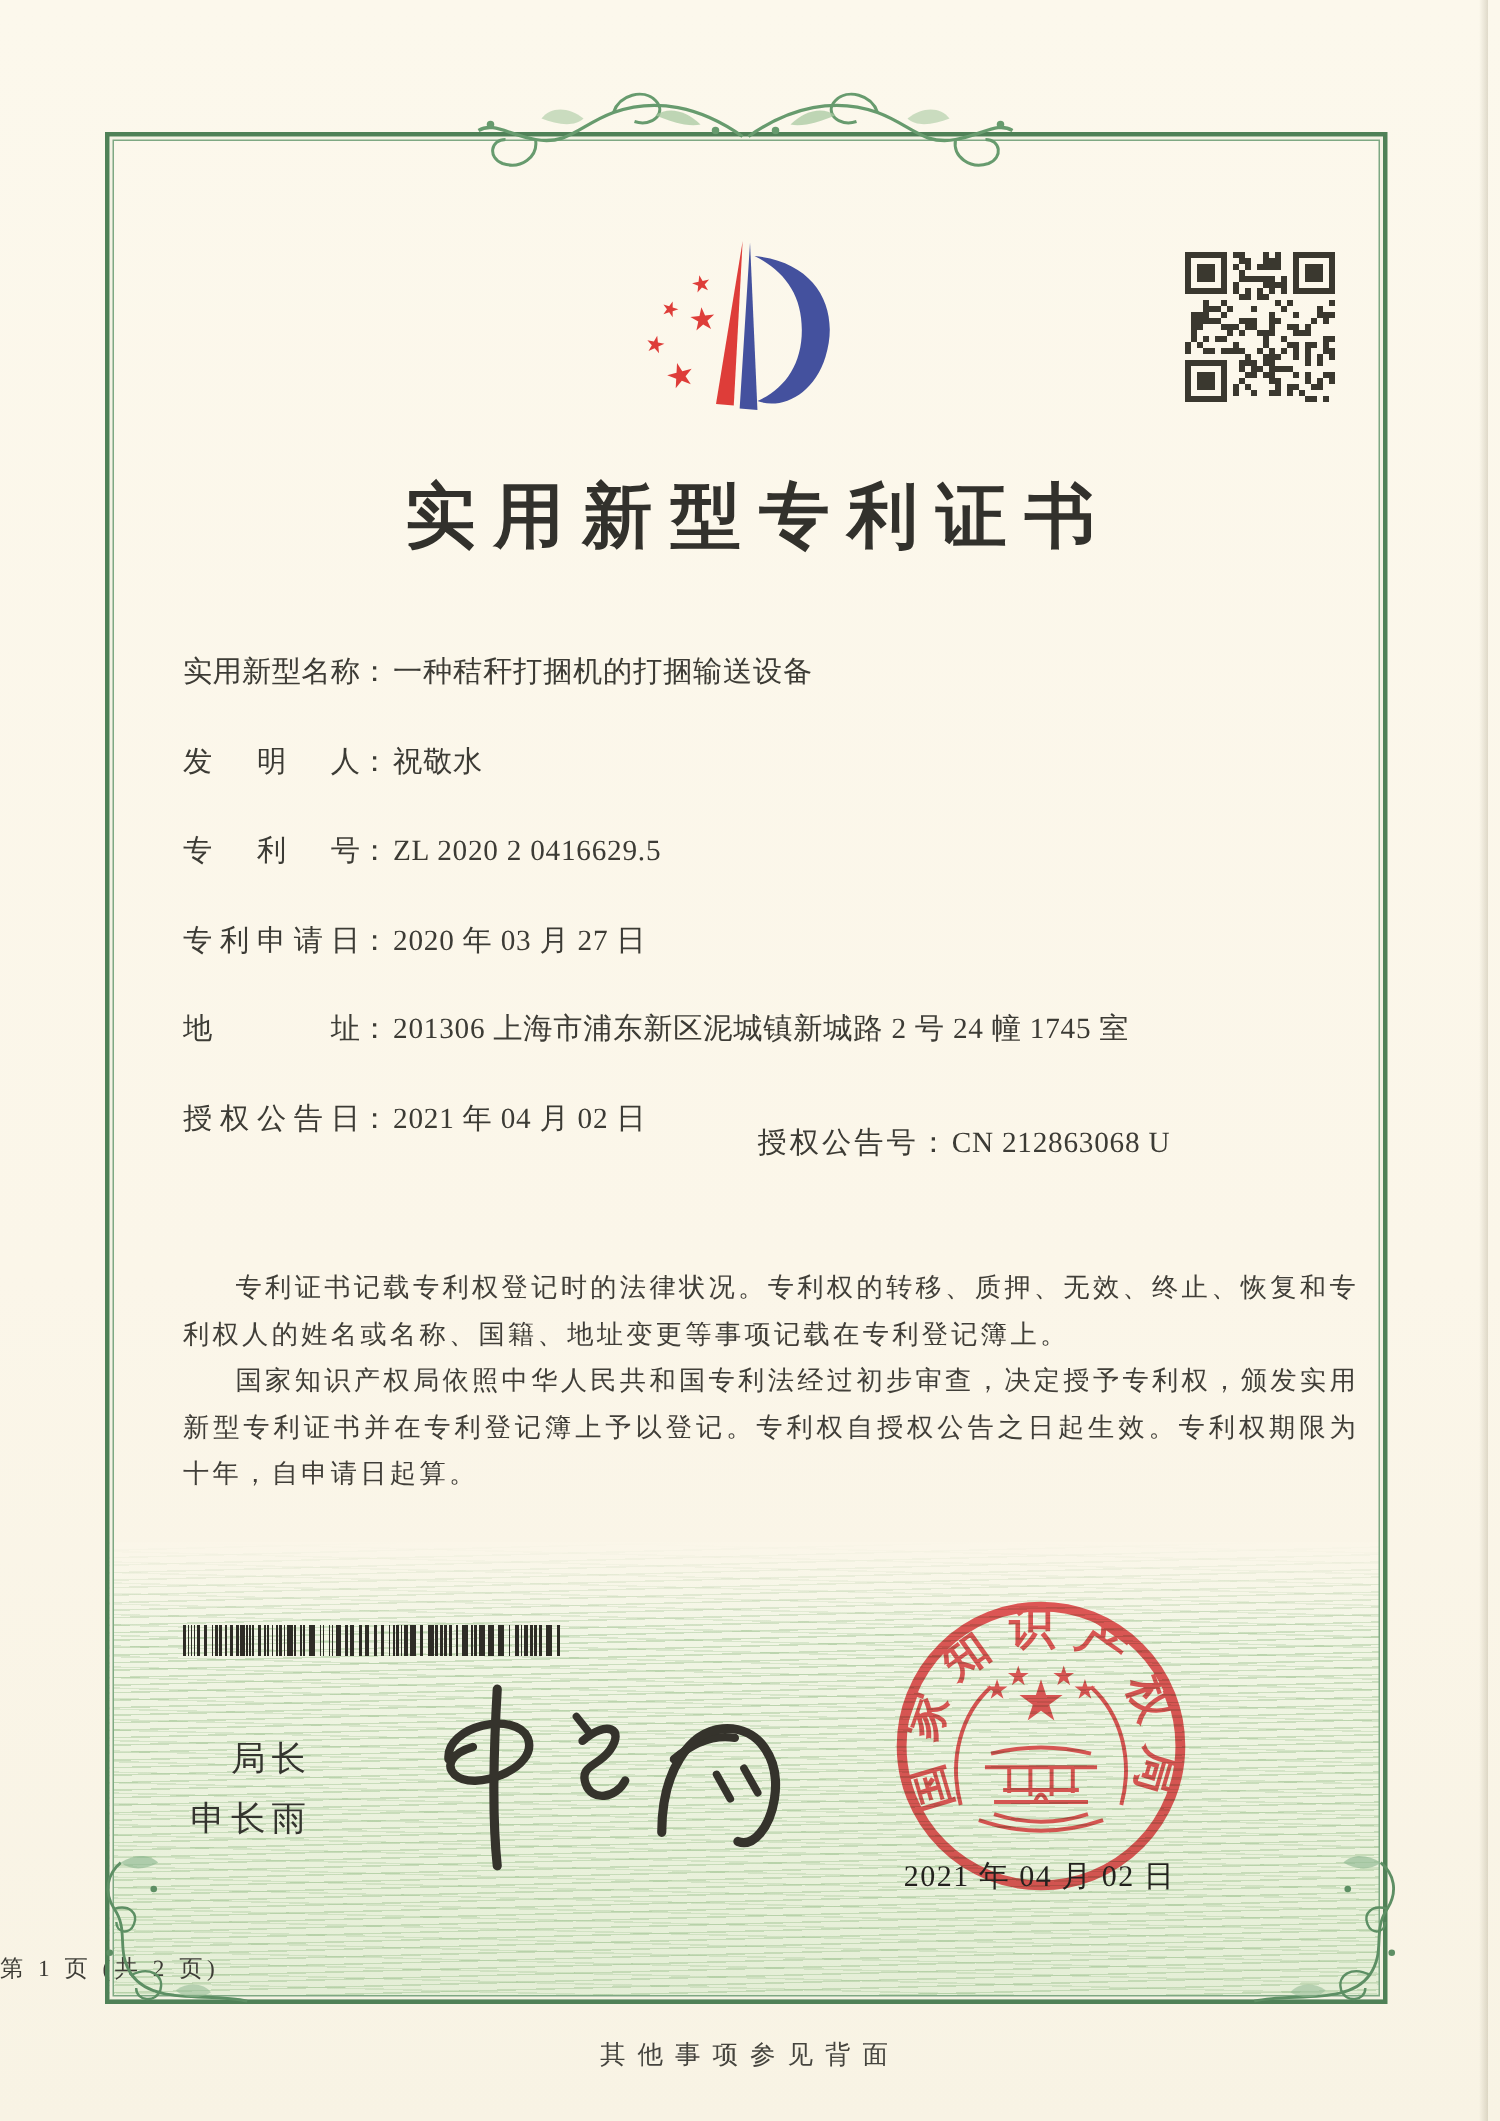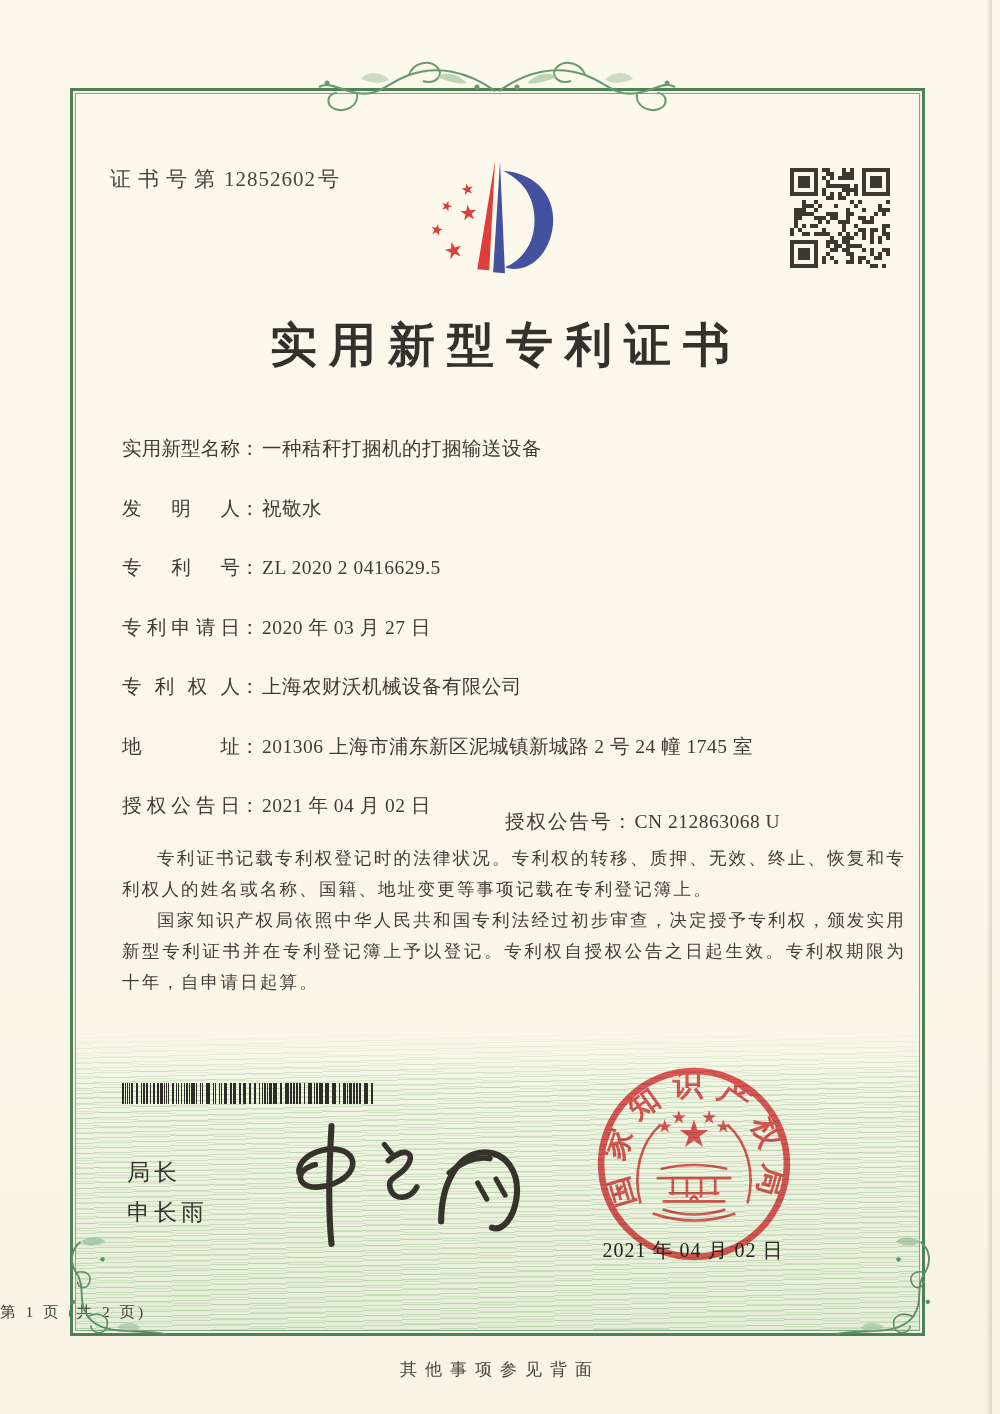--- a/index.html
+++ b/index.html
@@ -38,21 +38,21 @@
   .pair2{position:absolute;left:383px;top:16px;}
   .pair2 .flabel2{letter-spacing:2px;}
 
   .paras{left:122px;top:843px;width:784px;z-index:4;font-size:17.5px;line-height:31px;
          letter-spacing:2.2px;text-align:justify;color:#403e38;}
   .paras p{margin:0;text-indent:2em;}
 
   .barcode-wrap{left:122px;top:1083px;z-index:4;}
 
   .officer{left:127px;top:1152px;z-index:6;font-family:"Liberation Sans","DejaVu Sans",sans-serif;
-           font-size:23px;line-height:40px;letter-spacing:4px;color:#34342f;}
+           font-size:23px;line-height:40px;letter-spacing:4px;color:#34342f;text-align:right;}
 
   .signature{left:270px;top:1120px;z-index:6;}
 
   .seal{left:592px;top:1062px;z-index:6;opacity:.9;mix-blend-mode:multiply;}
   .seal-date{left:580px;top:1237px;width:226px;text-align:center;font-size:20px;
              letter-spacing:1px;color:#23221e;z-index:7;}
 
   .page-info{left:0;top:1302px;width:100%;text-align:left;font-size:15.5px;letter-spacing:3px;
              color:#3d3c36;z-index:4;}
   .back-note{left:0;top:1358px;width:100%;text-align:center;font-size:17px;letter-spacing:8px;
@@ -106,23 +106,20 @@
   <svg class="corner-fl right abs" width="115" height="110" viewBox="0 0 150 150">
     <path d="M145,142 C110,134 60,146 40,118 C25,96 38,78 24,58 C14,42 18,26 30,16" fill="none" stroke="#5d8f64" stroke-width="2.6"></path>
     <path d="M40,118 C56,110 70,118 66,132 C62,144 44,142 44,130" fill="none" stroke="#5d8f64" stroke-width="2.2"></path>
     <path d="M24,58 C38,54 46,62 42,72 C38,82 26,80 26,70" fill="none" stroke="#5d8f64" stroke-width="2.2"></path>
     <path d="M30,16 C42,8 56,8 64,16 C54,22 40,24 30,16 Z" fill="#8fb892" opacity=".65"></path>
     <path d="M80,132 C92,124 106,126 112,134 C102,140 88,140 80,132 Z" fill="#8fb892" opacity=".55"></path>
     <circle cx="20" cy="98" r="3" fill="#5d8f64"></circle>
       <circle cx="60" cy="40" r="3" fill="#5d8f64"></circle>
   </svg>
 
-  <div class="cert-no abs">
-    <span class="cjk">证书号第</span><span class="num">12852602</span><span class="cjk">号</span>
-  </div>
 
   <svg class="abs" style="left:428px;top:150px;z-index:4;" width="148" height="140" viewBox="0 0 150 140">
     <path d="M68,10 L50,120 L62,121 Z" fill="#de3d39"></path>
     <path d="M73,11 L66,123 L78,124 Z" fill="#44519e"></path>
     <path d="M76,20 C118,24 134,56 124,88 C116,114 94,124 78,118 C96,110 108,94 108,70 C108,46 96,30 76,20 Z" fill="#44519e"></path>
     <use href="#star5" transform="translate(40,39) scale(0.62) rotate(-12)" fill="#de3d39"></use>
     <use href="#star5" transform="translate(19,56) scale(0.56) rotate(18)" fill="#de3d39"></use>
     <use href="#star5" transform="translate(41,63) scale(0.85) rotate(-6)" fill="#de3d39"></use>
     <use href="#star5" transform="translate(9,80) scale(0.62) rotate(12)" fill="#de3d39"></use>
     <use href="#star5" transform="translate(26,101) scale(0.9) rotate(-15)" fill="#de3d39"></use>
@@ -412,23 +409,20 @@
     <div class="frow">
       <span class="flabel">发明人</span><span class="fcolon">：</span><span class="fvalue">祝敬水</span>
     </div>
     <div class="frow">
       <span class="flabel">专利号</span><span class="fcolon">：</span><span class="fvalue">ZL 2020 2 0416629.5</span>
     </div>
     <div class="frow">
       <span class="flabel">专利申请日</span><span class="fcolon">：</span><span class="fvalue">2020 年 03 月 27 日</span>
     </div>
     <div class="frow">
-      <span class="flabel">专利权人</span><span class="fcolon">：</span><span class="fvalue">上海农财沃机械设备有限公司</span>
-    </div>
-    <div class="frow">
       <span class="flabel">地址</span><span class="fcolon">：</span><span class="fvalue">201306 上海市浦东新区泥城镇新城路 2 号 24 幢 1745 室</span>
     </div>
     <div class="frow">
       <span class="flabel">授权公告日</span><span class="fcolon">：</span><span class="fvalue">2021 年 04 月 02 日</span>
       <span class="pair2">
         <span class="flabel2">授权公告号</span><span class="fcolon">：</span><span class="fvalue">CN 212863068 U</span>
       </span>
     </div>
   </div>
 

